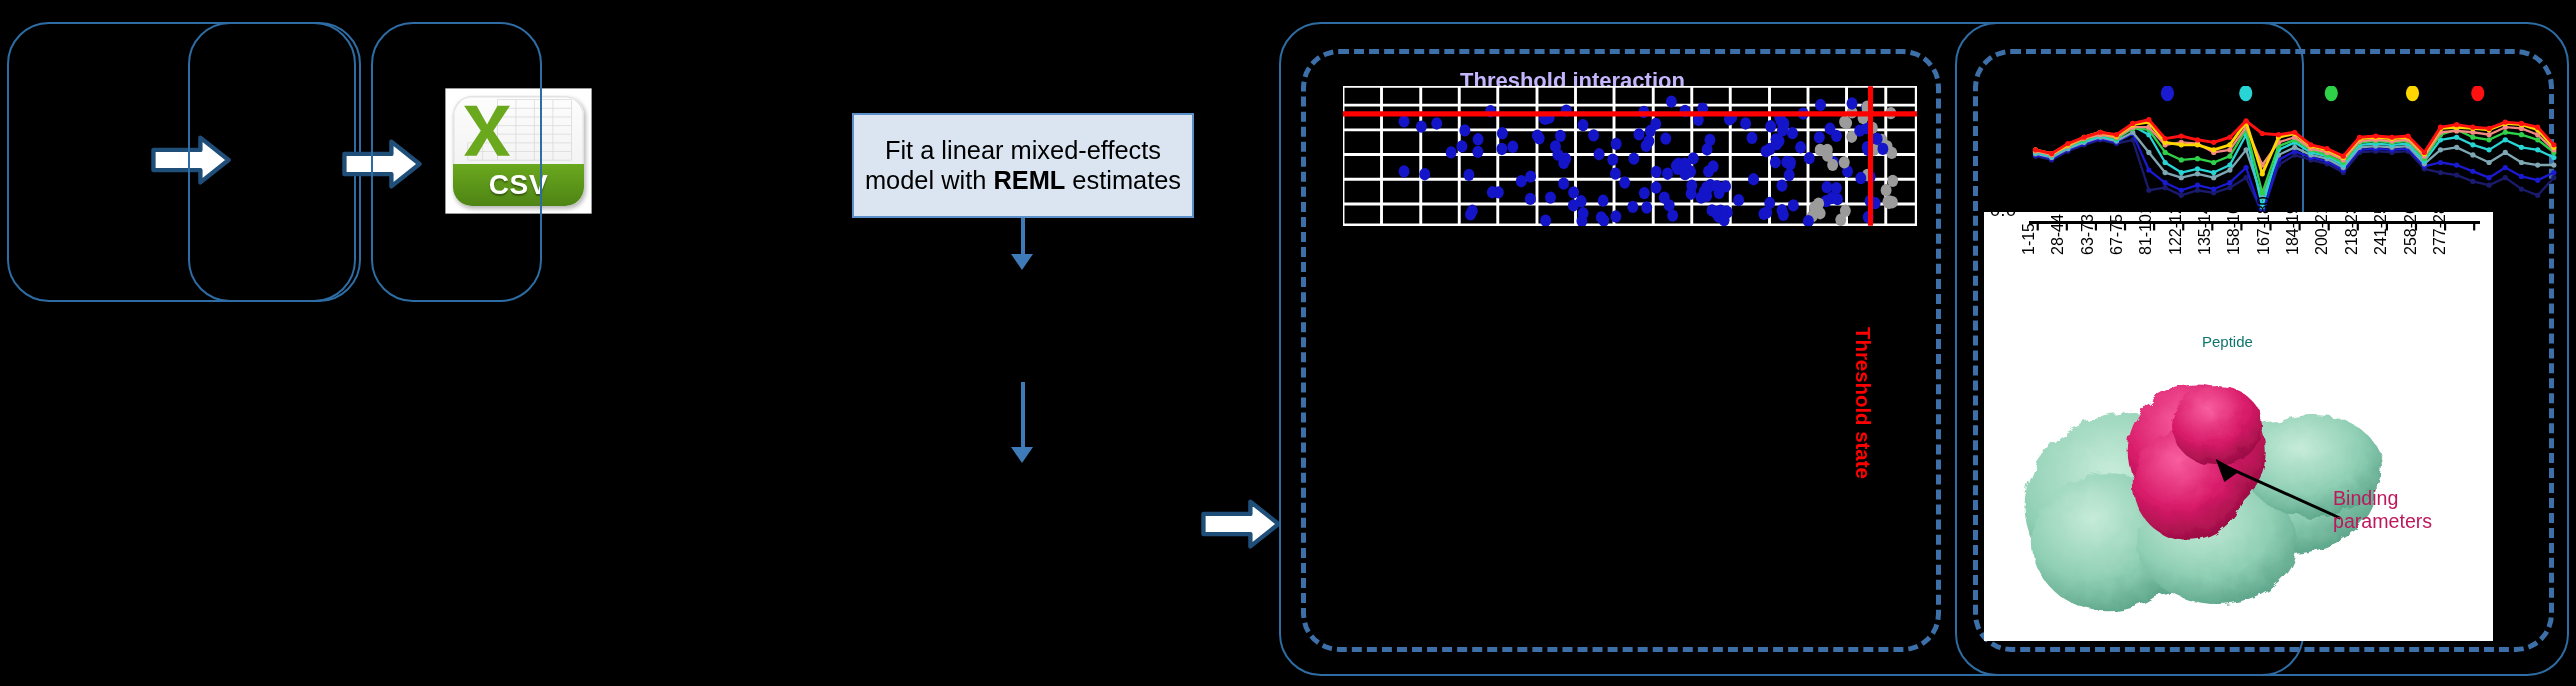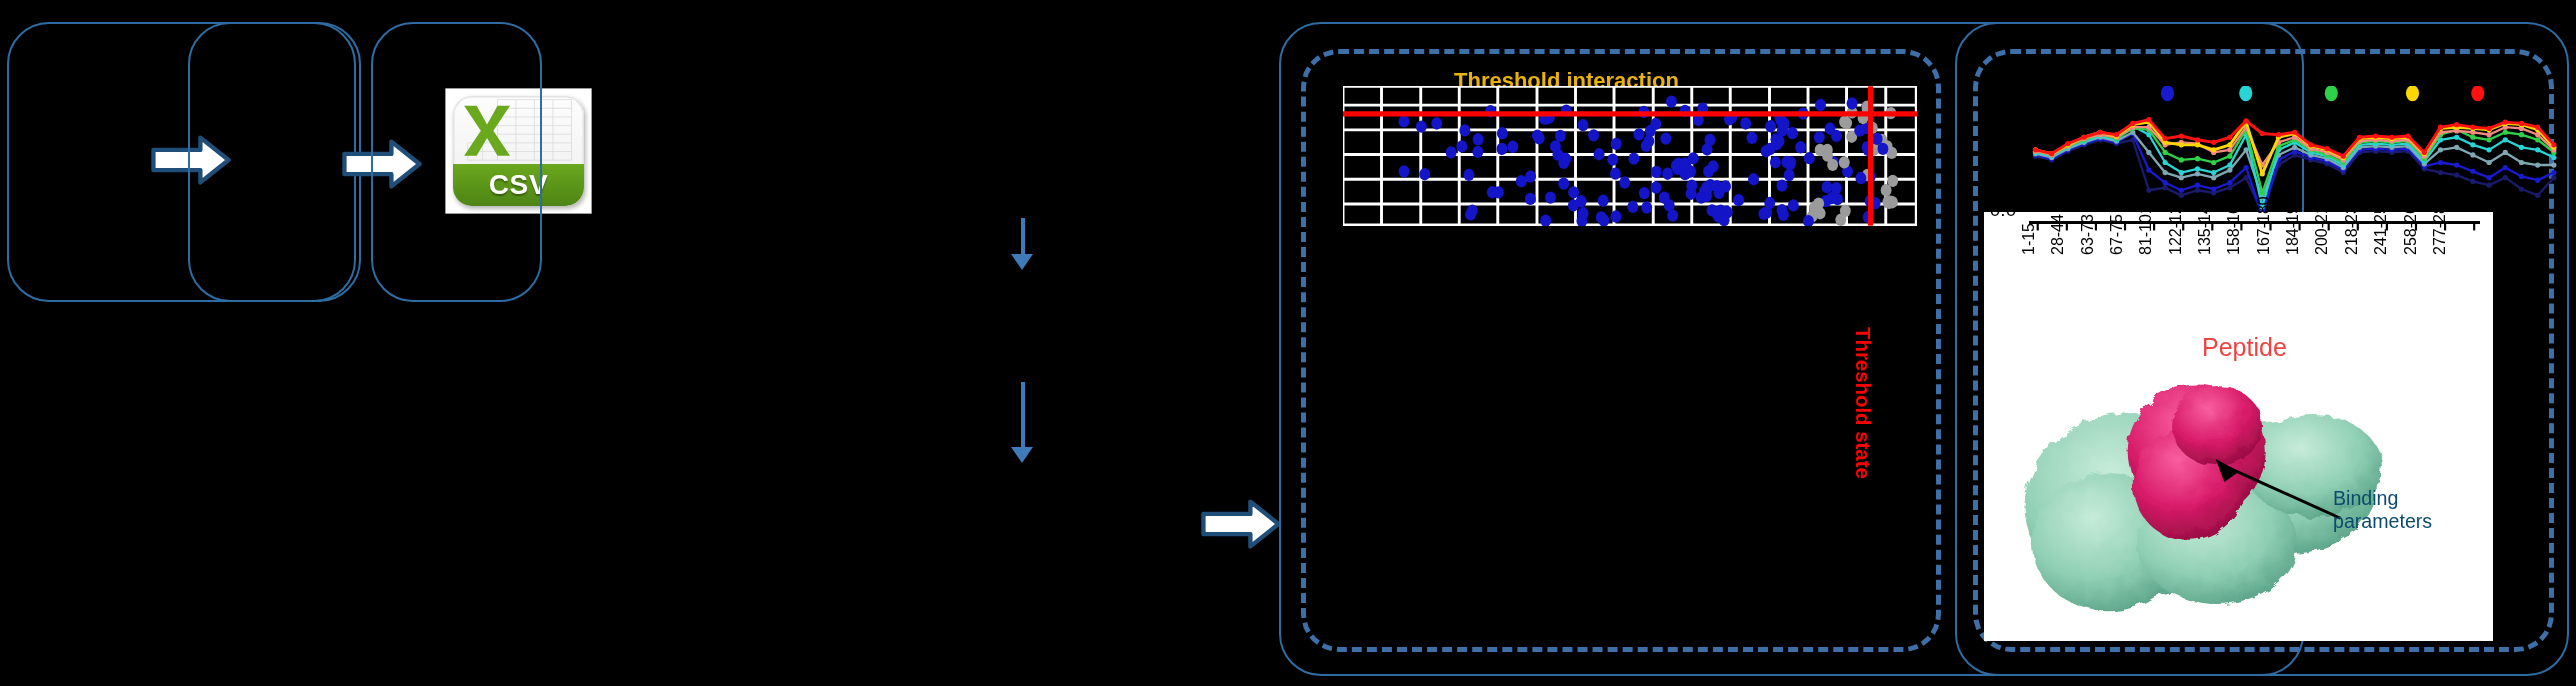--- a/index.html
+++ b/index.html
@@ -30,31 +30,31 @@
             box-shadow:inset 0 0 0 1.5px #e3e3e3, 1.5px 2.2px 4.4px rgba(0,0,0,.28);}
   .csvgridwrap{position:absolute;left:0;right:0;top:0;height:62%;}
   .csvband{position:absolute;left:0;right:0;bottom:0;height:38%;
            background:linear-gradient(#6aa81e,#4e8415);display:flex;align-items:center;justify-content:center;}
   .csvband span{color:#fff;font-size:28px;font-weight:bold;letter-spacing:0.7px;
                 text-shadow:0 1.5px 1.5px rgba(0,0,0,.35);font-family:"Liberation Sans",sans-serif;}
   .csvX{position:absolute;left:6%;top:2%;width:40%;height:58%;z-index:3;}
 
   
   .scatterwrap{position:absolute;}
-  .scatter-title{position:absolute;color:#eab308;font-size:22px;font-weight:bold;
-                 font-family:"Liberation Sans",sans-serif;white-space:nowrap;}
+  .scatter-title{position:absolute;color:#c4b5fd;font-size:22px;font-weight:bold;
+                 font-family:"Liberation Sans",sans-serif;white-space:nowrap;margin-left:6px;}
   .scatter-vtitle{position:absolute;color:#ff0000;font-size:20.4px;font-weight:bold;
                   white-space:nowrap;transform:rotate(90deg);transform-origin:left top;}
 
   
   .whitecard{position:absolute;background:#fff;}
   .peplabel{position:absolute;font-size:16px;white-space:nowrap;
             transform:rotate(-90deg);transform-origin:left bottom;font-weight:500;}
-  .pepcaption{position:absolute;font-size:25px;color:#ef4444;white-space:nowrap;}
-  .bindlabel{position:absolute;font-size:19.6px;color:#0c4a6e;line-height:1.18;}
+  .pepcaption{position:absolute;font-size:15px;color:#0f766e;white-space:nowrap;}
+  .bindlabel{position:absolute;font-size:19.6px;color:#be185d;line-height:1.18;}
   .ytick{position:absolute;font-size:19px;color:#000;white-space:nowrap;}
 </style>
 </head>
 <body>
 
 <div class="stage">
 
   <div class="panel" style="left:7.3px;top:22px;width:349px;height:280px;"></div>
 
   <div class="blockarrow" style="left:151px;top:134px;width:80px;height:52px;">
@@ -96,20 +96,23 @@
   </div>
 
   <div class="blockarrow" style="left:342px;top:138px;width:80px;height:52px;">
     <svg viewBox="0 0 110 72" width="80" height="52">
       <polygon points="3,22 68,22 68,5 107,36 68,67 68,50 3,50" fill="#ffffff" stroke="#1f4e79" stroke-width="6" stroke-linejoin="round"></polygon>
     </svg>
   </div>
 
   <div class="panel" style="left:371px;top:22px;width:171px;height:280px;"></div>
 
+  <div class="pbox" style="left:852px;top:113px;width:342px;height:105px;">
+    <span><span>Fit a linear mixed-</span><span>effects model with </span><b>REML</b><span> estimates</span></span>
+  </div>
   <div class="vconn" style="left:1021px;top:218px;height:42px;"></div>
   <div class="vtip" style="left:1011px;top:254px;"></div>
 
   <div class="vconn" style="left:1021px;top:382px;height:73px;"></div>
   <div class="vtip" style="left:1011px;top:447px;"></div>
 
 
   <div class="blockarrow" style="left:1201px;top:498px;width:80px;height:52px;">
     <svg viewBox="0 0 110 72" width="80" height="52">
       <polygon points="3,22 68,22 68,5 107,36 68,67 68,50 3,50" fill="#ffffff" stroke="#1f4e79" stroke-width="6" stroke-linejoin="round"></polygon>

